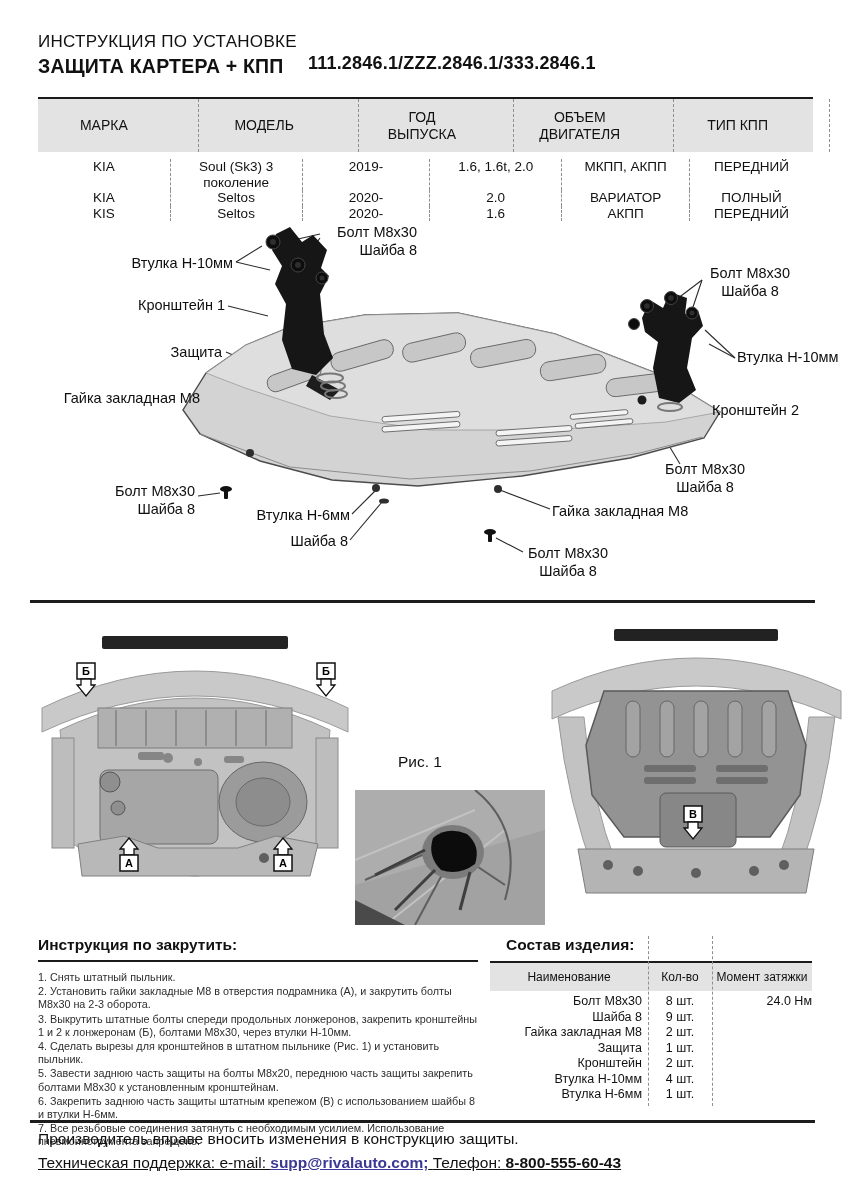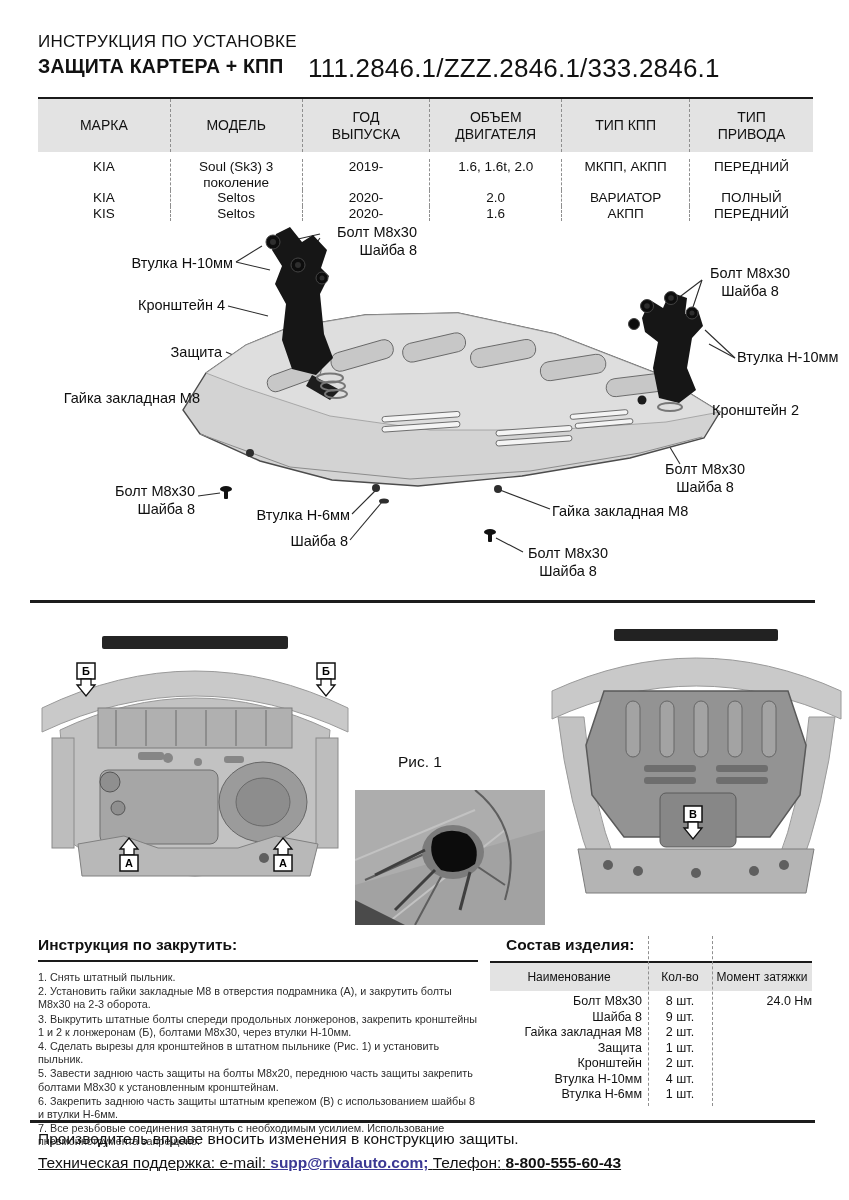--- a/index.html
+++ b/index.html
@@ -2,24 +2,24 @@
 <html><head>
 <meta charset="utf-8">
 <style>
   html,body{margin:0;padding:0;background:#888;}
   .page{position:relative;width:849px;height:1200px;background:#ffffff;margin:0 auto;
         font-family:"Liberation Sans","DejaVu Sans",sans-serif;color:#111;overflow:hidden;}
   
   .hdr{position:absolute;left:38px;top:32px;}
   .hdr .l1{font-size:17px;letter-spacing:.3px;}
   .hdr .l2{font-size:19.5px;font-weight:bold;margin-top:3px;letter-spacing:.2px;}
-  .partnums{position:absolute;left:308px;top:53px;font-size:26px;font-weight:normal;letter-spacing:.2px;}
+  .partnums{position:absolute;left:308px;top:53px;font-size:18px;font-weight:bold;letter-spacing:.2px;}
   
   .vtable{position:absolute;left:38px;top:97px;width:775px;border-top:2.5px solid #1a1a1a;}
-  .vhead{display:grid;grid-template-columns:17% 17% 16.5% 17% 16.5% 16%;background:#e3e3e3;}
+  .vhead{display:grid;grid-template-columns:17% 17% 16.5% 17% 16.5% 16%;background:#e3e3e3;gap:28px;}
   .vhead .cell{display:flex;align-items:center;justify-content:center;text-align:center;
                font-size:14px;line-height:16.5px;white-space:pre-line;min-height:49px;padding:2px 0;}
   .vbody{display:grid;grid-template-columns:17% 17% 16.5% 17% 16.5% 16%;padding:7px 0 14px;}
   .vbody .cell{text-align:center;font-size:13.5px;line-height:15.5px;padding:0 1px;}
   .bl{border-left:1px dashed #8f8f8f;}
   
   .diagram{position:absolute;left:30px;top:218px;width:815px;height:384px;}
   .diagram svg{position:absolute;left:0;top:0;}
   .co{position:absolute;font-size:14.5px;line-height:17.5px;white-space:pre-line;color:#0e0e0e;}
   
@@ -190,21 +190,21 @@
       </g>
       <g fill="#111">
         <ellipse cx="460" cy="314" rx="6" ry="3"></ellipse>
           <rect x="458" y="315" width="4" height="9" rx="1"></rect>
       </g>
     </svg>
 
     <div class="co" style="left:287px;top:6px;width:100px;text-align:right;">Болт М8х30
 Шайба 8</div>
     <div class="co" style="left:98px;top:37px;width:105px;text-align:right;">Втулка Н-10мм</div>
-    <div class="co" style="left:90px;top:79px;width:105px;text-align:right;">Кронштейн 4</div>
+    <div class="co" style="left:90px;top:79px;width:105px;text-align:right;">Кронштейн 1</div>
     <div class="co" style="left:112px;top:126px;width:80px;text-align:right;">Защита</div>
     <div class="co" style="left:20px;top:172px;width:150px;text-align:right;">Гайка закладная М8</div>
     <div class="co" style="left:65px;top:265px;width:100px;text-align:right;">Болт М8х30
 Шайба 8</div>
     <div class="co" style="left:215px;top:289px;width:105px;text-align:right;">Втулка Н-6мм</div>
     <div class="co" style="left:243px;top:315px;width:75px;text-align:right;">Шайба 8</div>
     <div class="co" style="left:522px;top:285px;width:155px;text-align:left;">Гайка закладная М8</div>
     <div class="co" style="left:488px;top:327px;width:100px;text-align:center;">Болт М8х30
 Шайба 8</div>
     <div class="co" style="left:670px;top:47px;width:100px;text-align:center;">Болт М8х30

